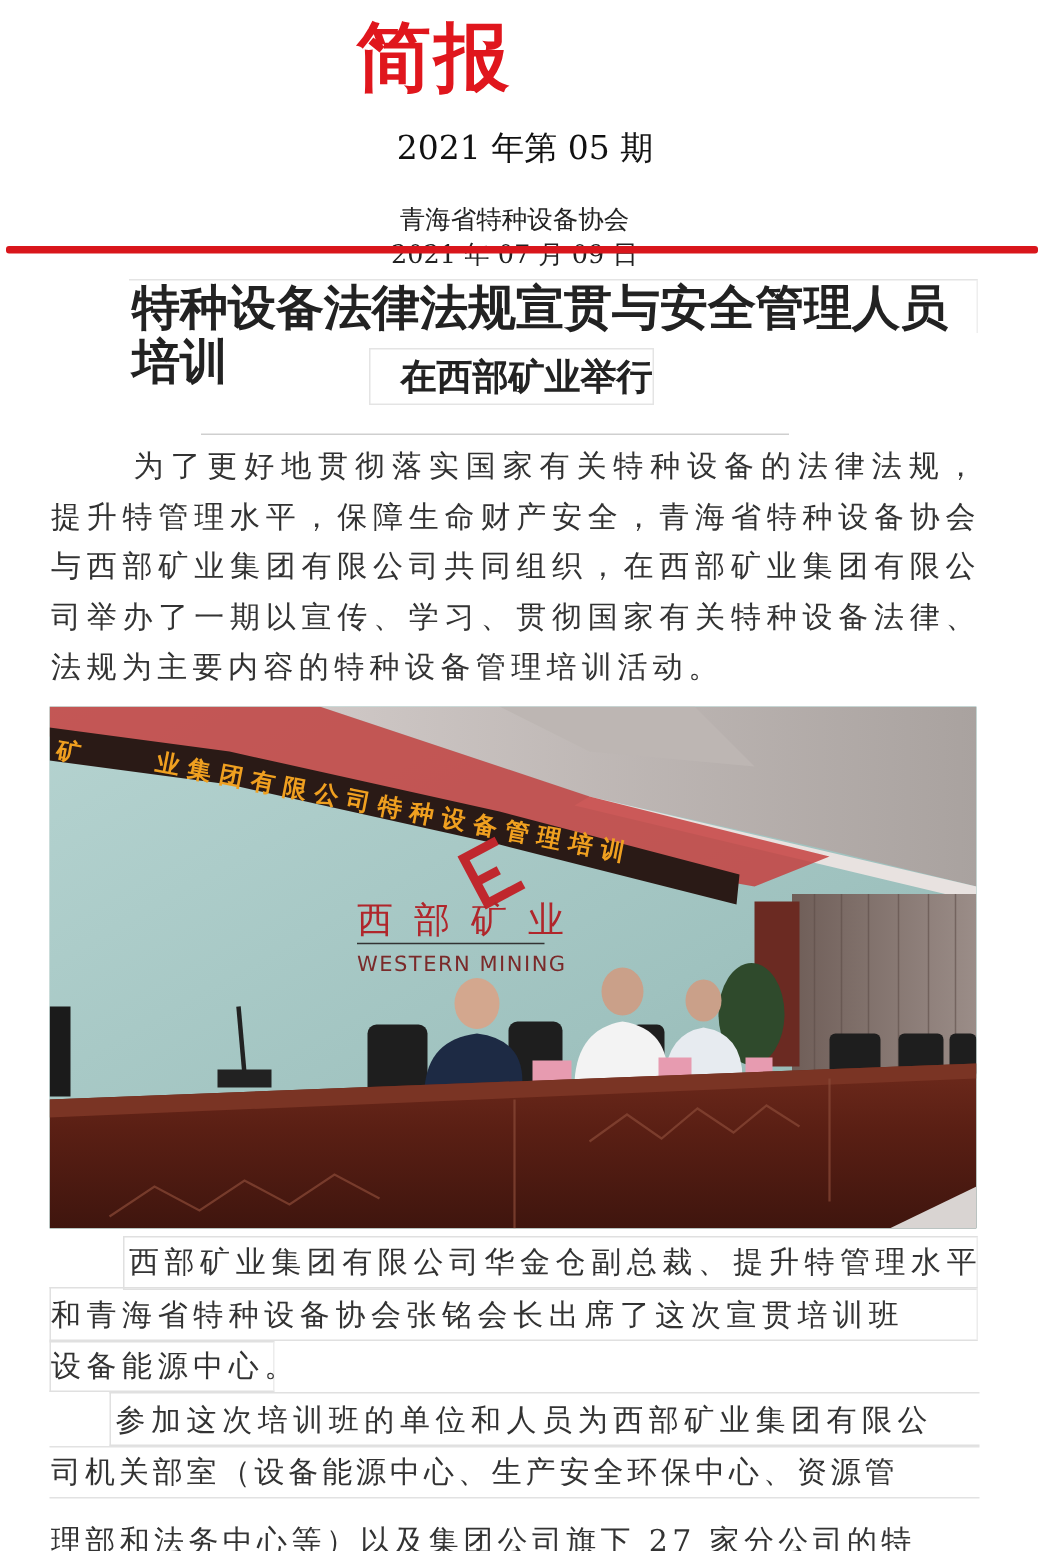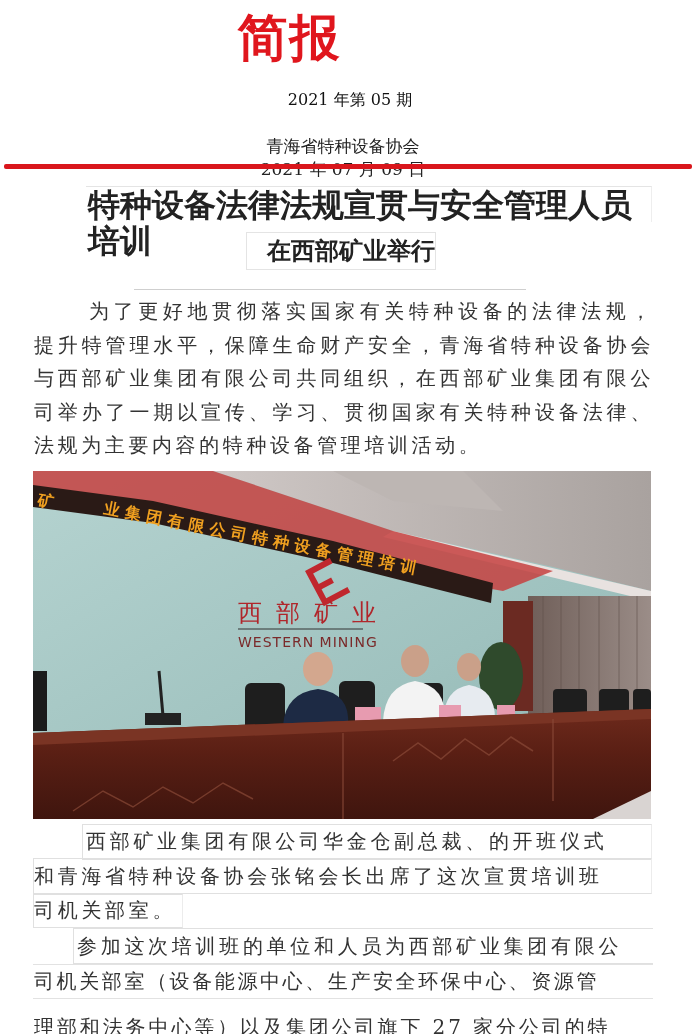--- a/index.html
+++ b/index.html
@@ -6,21 +6,21 @@
   html, body { width: 700px; height: 1034px; background: #ffffff; overflow: hidden; }
   body { position: relative; font-family: "DejaVu Serif", "Liberation Serif", serif; color: #222; }
 
   .masthead-title {
     position: absolute; left: 0; top: 6px; width: 579px; text-align: center;
     font-family: "DejaVu Sans", "Liberation Sans", sans-serif;
     font-weight: bold; font-size: 50px; line-height: 64px; letter-spacing: 2px;
   }
   .issue-line {
     position: absolute; left: 0; top: 86px; width: 700px; text-align: center;
-    font-size: 16px; line-height: 28px; color: #111;
+    font-size: 22px; line-height: 28px; color: #111;
   }
   .meta-row {
     position: absolute; left: 44px; right: 58px; top: 135px; height: 26px;
     display: flex; justify-content: space-between; align-items: center;
     font-size: 17px; color: #222; flex-direction: column;
   }
   .red-rule {
     position: absolute; left: 4px; width: 688px; top: 164px; height: 5px;
     border-radius: 2px;
   }
@@ -164,22 +164,22 @@
       <line x1="310" y1="262" x2="310" y2="348"></line>
       <line x1="520" y1="248" x2="520" y2="330"></line>
     </g>
     <polygon points="560,348 618,320 618,348" fill="#d9d4d2"></polygon>
   </svg>
 </div>
 
 <div class="cap-box" style="left:82px; top:824px; width:570px; height:36px;"></div>
 <div class="cap-box" style="left:33px; top:858px; width:619px; height:36px;"></div>
 <div class="cap-box" style="left:33px; top:894px; width:150px; height:34px;"></div>
-<div class="caption-line" style="left:86px; top:824px;">西部矿业集团有限公司华金仓副总裁、的开班仪式</div>
+<div class="caption-line" style="left:86px; top:824px;">西部矿业集团有限公司华金仓副总裁、提升特管理水平</div>
 <div class="caption-line" style="left:34px; top:859px;">和青海省特种设备协会张铭会长出席了这次宣贯培训班</div>
-<div class="caption-line" style="left:34px; top:893px;">司机关部室。</div>
+<div class="caption-line" style="left:34px; top:893px;">设备能源中心。</div>
 
 <div class="cap-box" style="left:73px; top:928px; width:580px; height:36px; border-right:none;"></div>
 <div style="position:absolute; left:33px; top:964px; width:620px; height:1px; background:#e2e2e2;"></div>
 <div style="position:absolute; left:33px; top:998px; width:620px; height:1px; background:#e2e2e2;"></div>
 <div class="caption-line" style="left:77px; top:929px;">参加这次培训班的单位和人员为西部矿业集团有限公</div>
 <div class="caption-line" style="left:34px; top:964px; letter-spacing:2.6px;">司机关部室（设备能源中心、生产安全环保中心、资源管</div>
 <div class="caption-line" style="left:34px; top:1010px; letter-spacing:2.9px;">理部和法务中心等）以及集团公司旗下 27 家分公司的特</div>
 
 </body></html>

